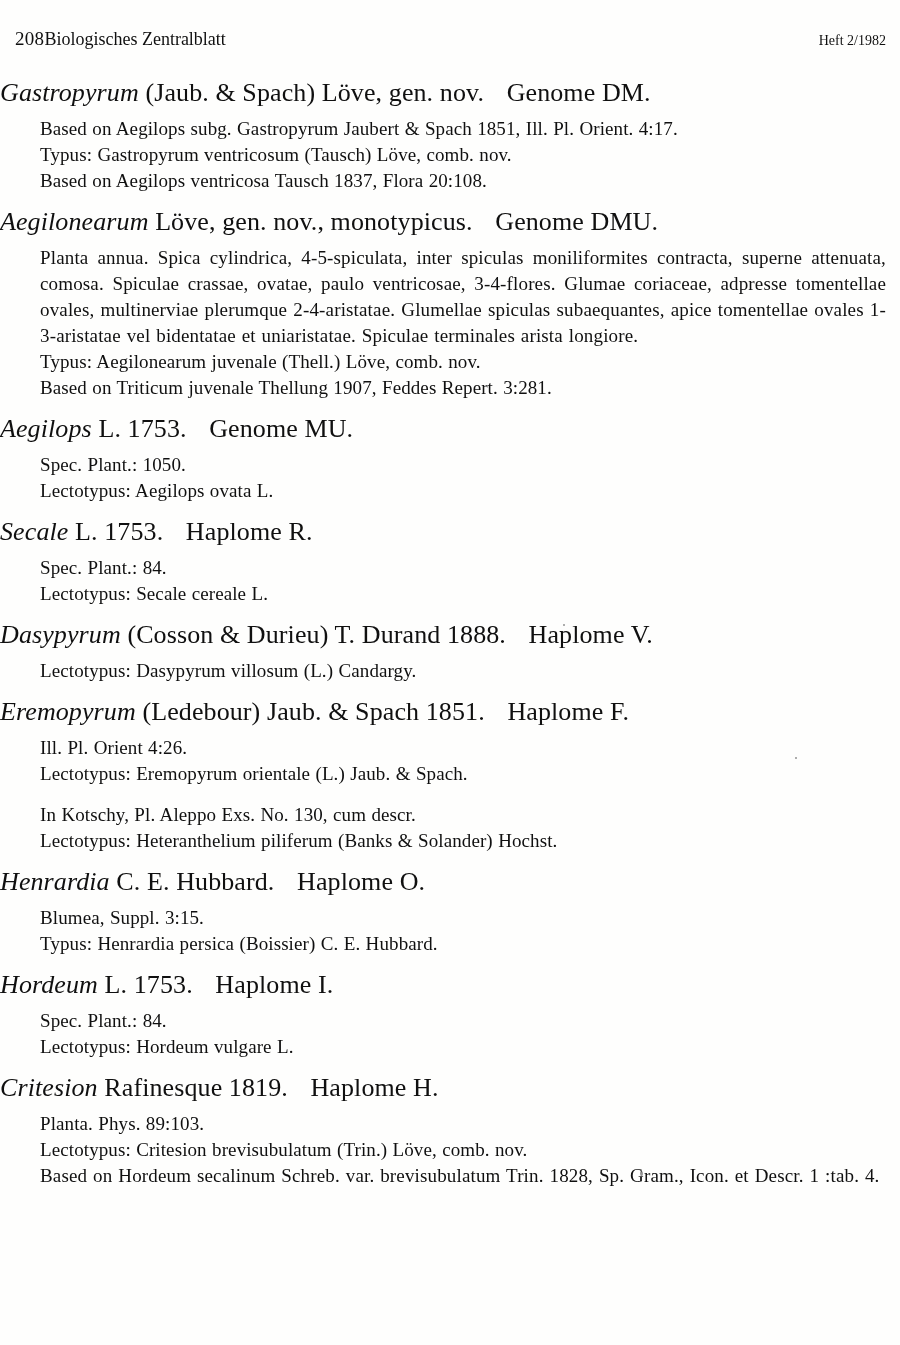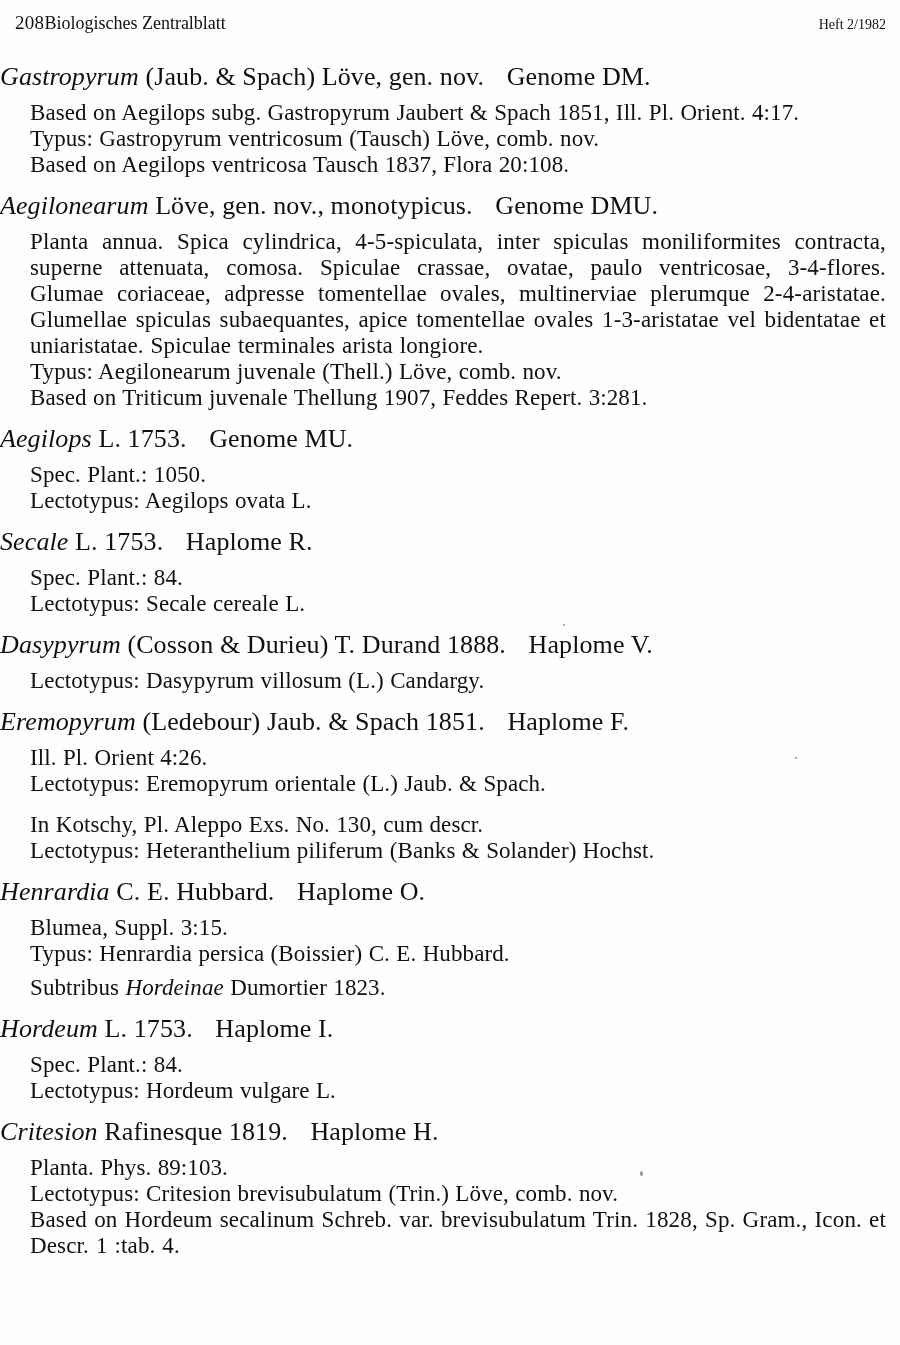--- a/index.html
+++ b/index.html
@@ -13,21 +13,21 @@
     position: relative;
     width: 900px;
     height: 1345px;
     background: #fefefd;
     overflow: hidden;
   }
   .running-head {
     display: flex;
     justify-content: space-between;
     align-items: baseline;
-    padding: 10px 14px 0 15px;
+    padding: 26px 14px 0 15px;
     line-height: 26px;
   }
   .running-head .page-number { font-size: 19px; letter-spacing: 0.3px; }
   .running-head .journal-title { font-size: 18px; flex: 1; }
   .running-head .issue { font-size: 14px; }
   .content { margin-top: 26px; }
   .entry { margin-top: 15px; }
   .entry:first-child { margin-top: 0; }
   .entry-heading {
     margin: 0 0 10px 0;
@@ -35,22 +35,23 @@
     font-size: 26px;
     font-weight: normal;
     line-height: 26px;
     letter-spacing: 0.1px;
   }
   .entry-heading .genus { font-style: italic; }
   .entry-heading .genome { margin-left: 16px; }
   .entry-body {
     padding-left: 30px;
     padding-right: 14px;
-    font-size: 23px;
+    font-size: 19px;
     letter-spacing: 0.1px;
+    margin-left: 10px;
   }
   .line { margin: 0; line-height: 26px; word-spacing: 0.5px; }
   .para {
     margin: 0;
     line-height: 26px;
     text-align: justify;
     word-spacing: 1px;
     letter-spacing: 0.15px;
   }
   .subtribus-block { margin-top: 8px; }
@@ -160,23 +161,20 @@
 
     <section class="entry">
       <h2 class="entry-heading">
         <em class="genus">Henrardia</em>
         <span class="authority">C. E. Hubbard.</span>
         <span class="genome">Haplome O.</span>
       </h2>
       <div class="entry-body">
         <p class="line">Blumea, Suppl. 3:15.</p>
         <p class="line">Typus: Henrardia persica (Boissier) C. E. Hubbard.</p>
-        <p class="line subtribus-block"><span>Subtribus</span>
-          <em class="subgenus-name">Hordeinae</em>
-          <span>Dumortier 1823.</span></p>
       </div>
     </section>
 
     <section class="entry">
       <h2 class="entry-heading">
         <em class="genus">Hordeum</em>
         <span class="authority">L. 1753.</span>
         <span class="genome">Haplome I.</span>
       </h2>
       <div class="entry-body">

